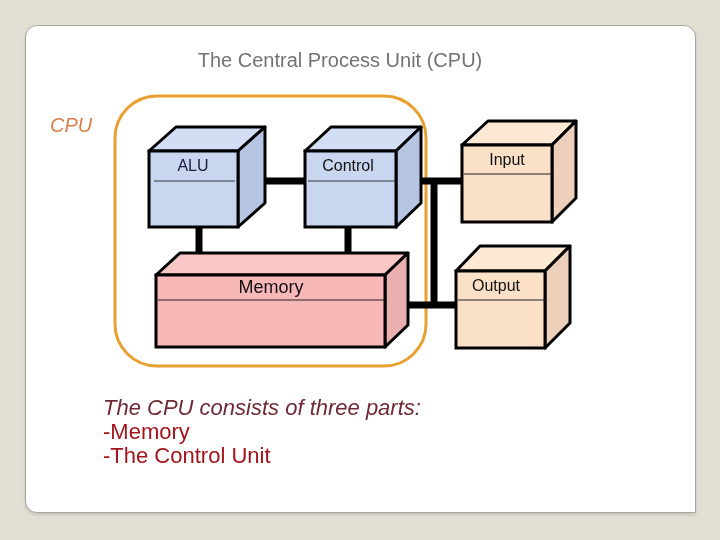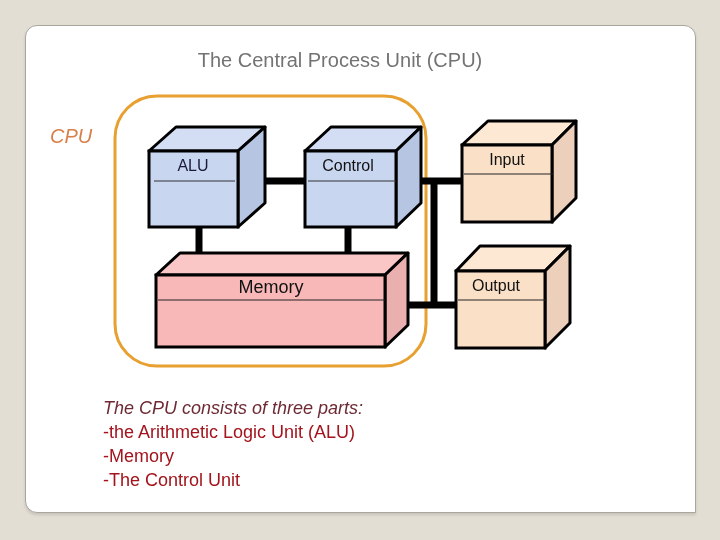--- a/index.html
+++ b/index.html
@@ -1,21 +1,21 @@
 <!DOCTYPE html>
 <html><head>
 <meta charset="utf-8">
 <style>
   html, body { margin:0; padding:0; }
   body { width:720px; height:540px; background:#e3ded4; position:relative; overflow:hidden; font-family:"Liberation Sans", sans-serif; }
   .card { position:absolute; left:25px; top:25px; width:669px; height:486px; background:#ffffff; border:1px solid #a9a6a0; border-radius:12px 12px 0 12px; box-shadow:0 2px 3px rgba(0,0,0,0.12); }
   .title { position:absolute; left:0; top:42px; width:680px; text-align:center; font-size:20px; color:#737373;margin-top:7px; }
-  .cpu-label { position:absolute; left:50px; top:125px; font-size:20px; font-style:italic; color:#d8804a; }
+  .cpu-label { position:absolute; left:50px; top:114px; font-size:20px; font-style:italic; color:#d8804a; }
   svg.diagram { position:absolute; left:0; top:0; }
-  .caption { position:absolute; left:103px; top:396px; font-size:18px; line-height:24px; }
+  .caption { position:absolute; left:103px; top:396px; font-size:22px; line-height:24px; }
   .caption .head { font-style:italic; color:#6e2a34; }
   .caption .item { color:#a3141c; }
 </style>
 </head>
 <body>
 
 <div class="card"></div>
 
 <div class="title">The Central Process Unit (CPU)</div>
 <div class="cpu-label">CPU</div>
@@ -69,16 +69,15 @@
     <polygon points="456,271 480,246 570,246 545,271" fill="#fde8d4" stroke="#000" stroke-width="3" stroke-linejoin="round"></polygon>
     <polygon points="545,271 570,246 570,323 545,348" fill="#ecd0bc" stroke="#000" stroke-width="3" stroke-linejoin="round"></polygon>
     <rect x="456" y="271" width="89" height="77" fill="#fbe0c8" stroke="#000" stroke-width="3"></rect>
     <line x1="458" y1="300" x2="547" y2="300" stroke="#222" stroke-width="1"></line>
     <text x="496" y="291" text-anchor="middle" font-family="Liberation Sans, sans-serif" font-size="16" fill="#111">Output</text>
   </g>
 </svg>
 
 <div class="caption">
   <div class="head">The CPU consists of three parts:</div>
-  <div class="item">-the Arithmetic Logic Unit (ALU)</div>
   <div class="item">-Memory</div>
   <div class="item">-The Control Unit</div>
 </div>
 
 </body></html>

